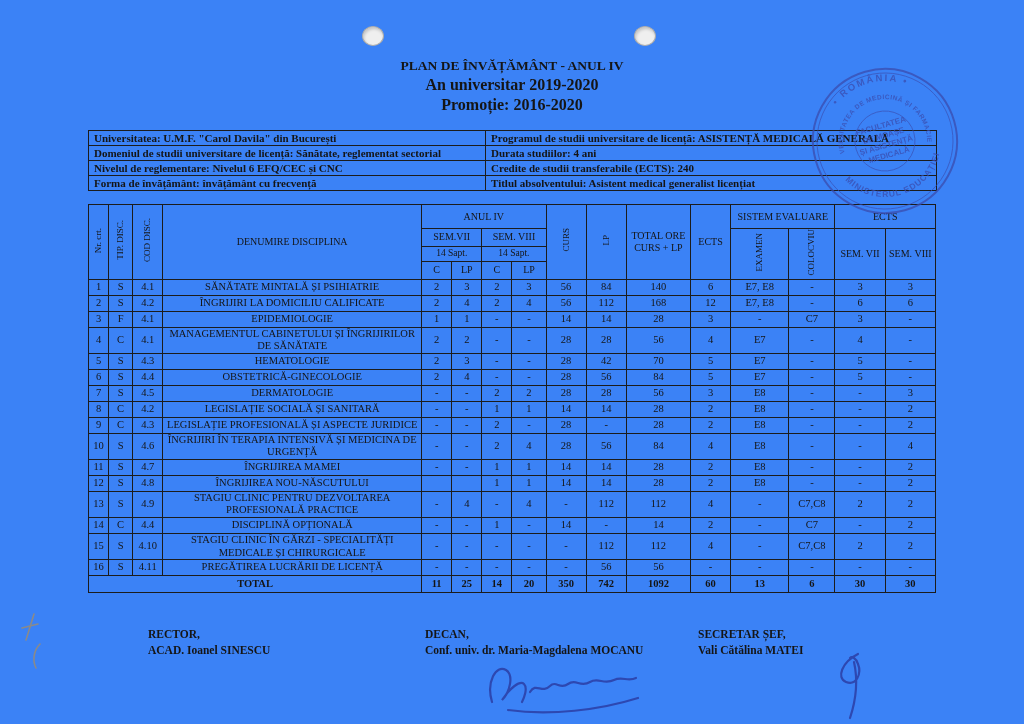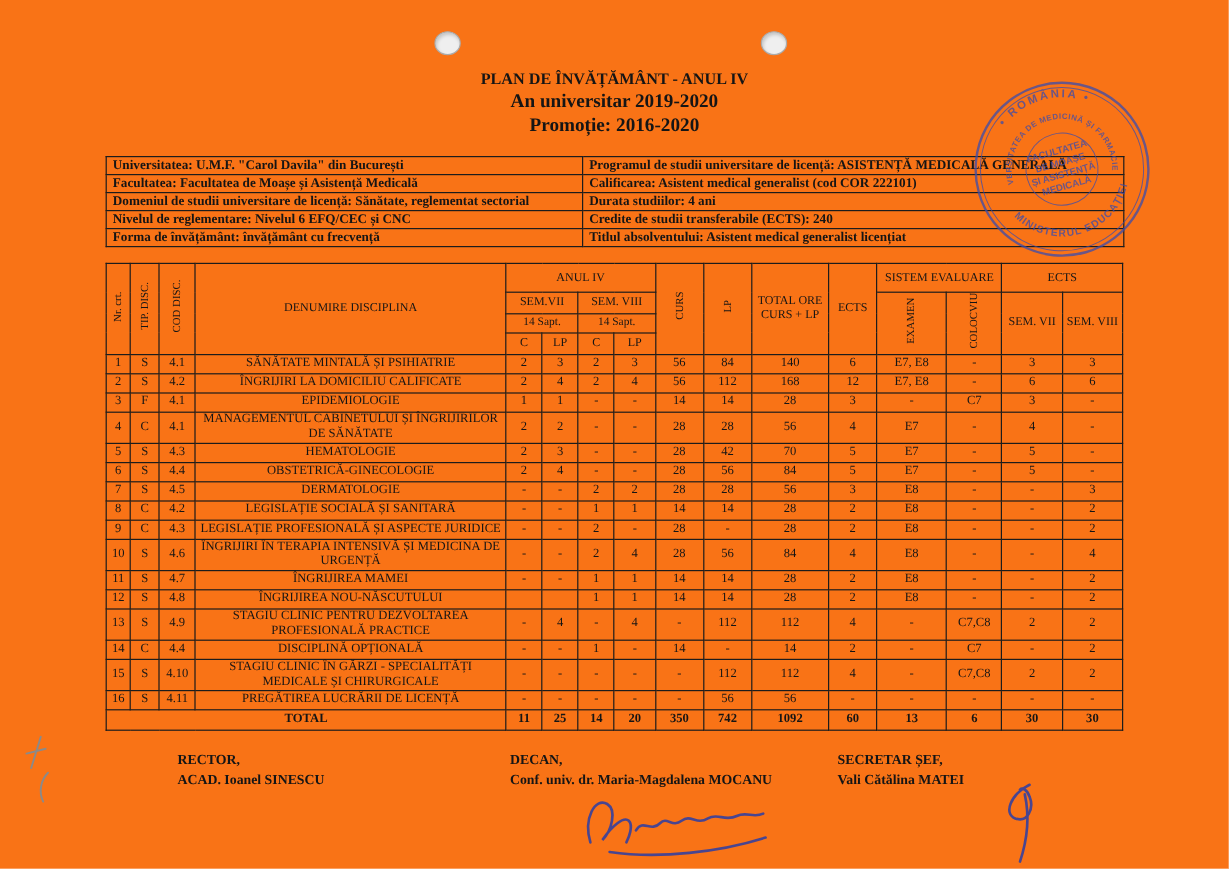--- a/index.html
+++ b/index.html
@@ -4,21 +4,21 @@
 <style>
   * { margin:0; padding:0; box-sizing:border-box; }
   html,body { width:1024px; height:724px; }
   body {
     background:#ffffff;
     font-family:"Liberation Serif","DejaVu Serif",serif;
     color:#151515;
     position:relative;
     overflow:hidden;
   }
-  .page { position:absolute; inset:0; background:#f97316; }
+  .page { position:absolute; inset:0; background:#3b82f6; }
 
   
   .punch-hole {
     position:absolute; width:22px; height:20px; border-radius:50%;
     background:#efefef; border:1.5px solid #ababab;
     box-shadow:inset 1px 2px 3px rgba(0,0,0,0.18);
   }
   .hole-left { left:362px; top:26px; }
   .hole-right { left:634px; top:26px; }
 
@@ -94,24 +94,20 @@
 
   <table class="info-table">
     <colgroup>
         <col style="width:397px">
         <col style="width:451px">
       </colgroup>
     <tbody>
         <tr>
           <td><span class="info-label">Universitatea: </span><span class="info-value">U.M.F. "Carol Davila" din București</span></td>
           <td><span class="info-label">Programul de studii universitare de licență: </span><span class="info-value">ASISTENȚĂ MEDICALĂ GENERALĂ</span></td>
-        </tr>
-        <tr>
-          <td><span class="info-label">Facultatea: </span><span class="info-value">Facultatea de Moașe și Asistență Medicală</span></td>
-          <td><span class="info-label">Calificarea: </span><span class="info-value">Asistent medical generalist (cod COR 222101)</span></td>
         </tr>
         <tr>
           <td><span class="info-label">Domeniul de studii universitare de licență: </span><span class="info-value">Sănătate, reglementat sectorial</span></td>
           <td><span class="info-label">Durata studiilor: </span><span class="info-value">4 ani</span></td>
         </tr>
         <tr>
           <td><span class="info-label">Nivelul de reglementare: </span><span class="info-value">Nivelul 6 EFQ/CEC și CNC</span></td>
           <td><span class="info-label">Credite de studii transferabile (ECTS): </span><span class="info-value">240</span></td>
         </tr>
         <tr>

